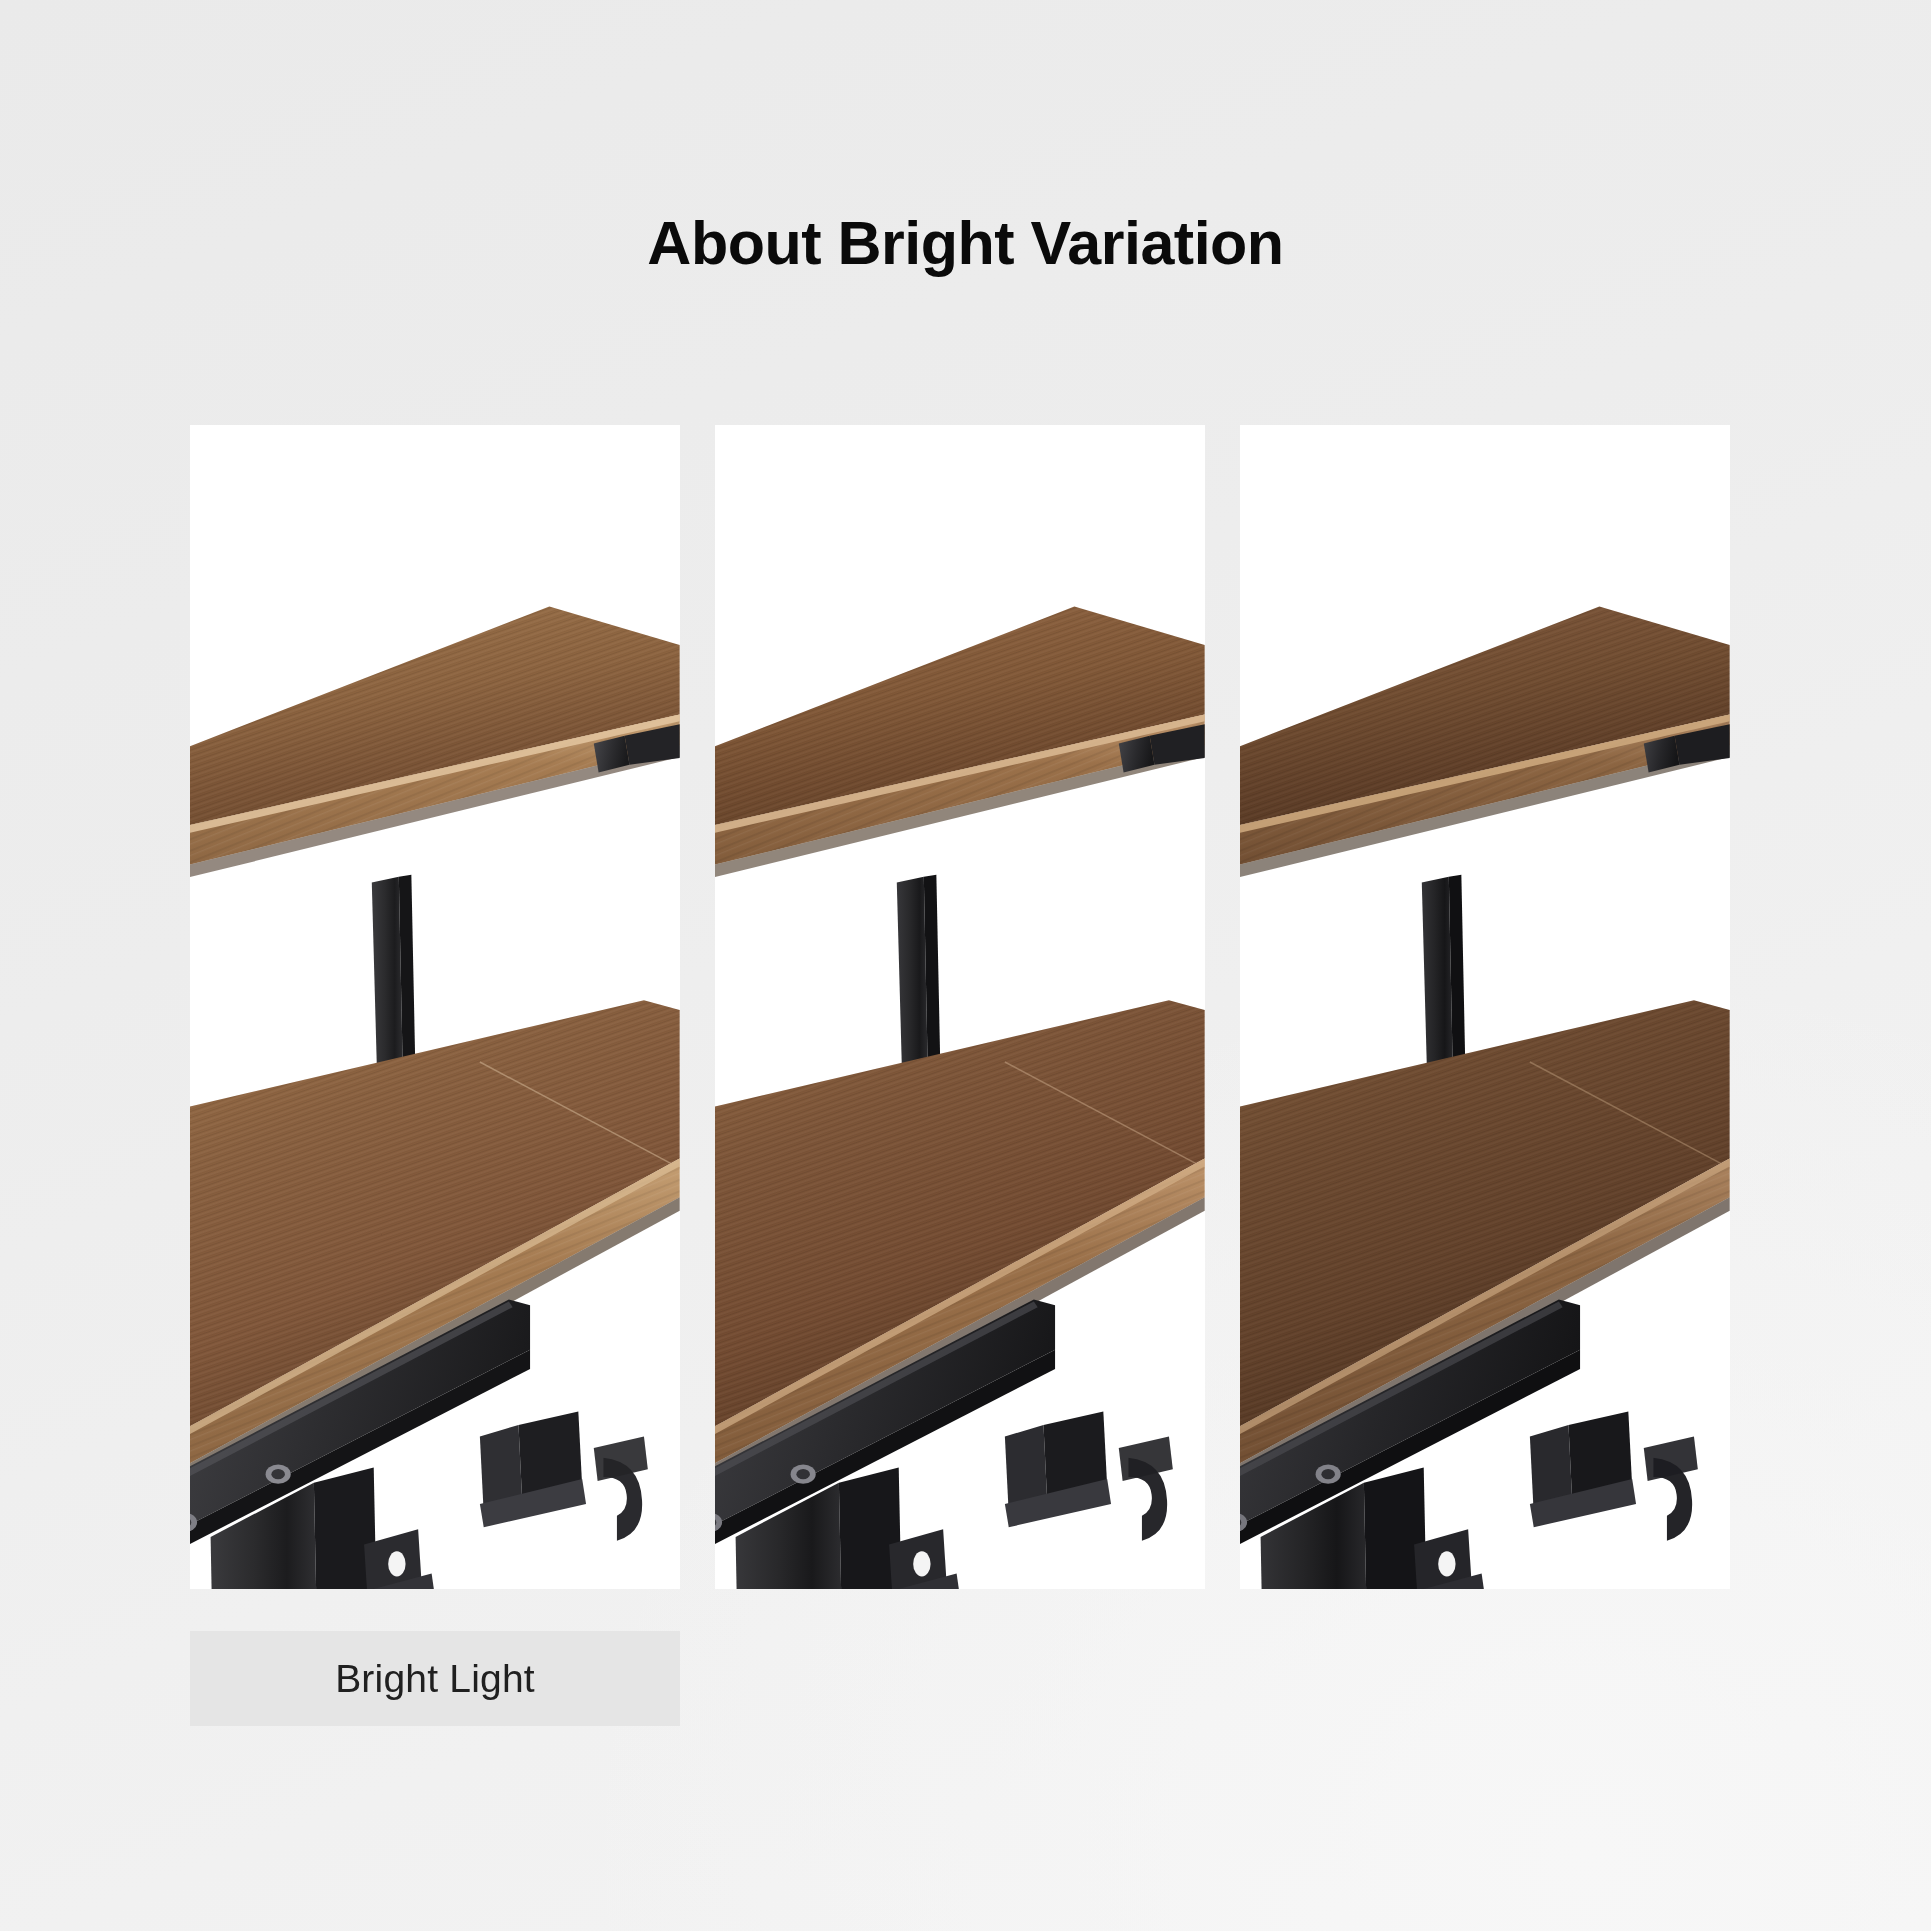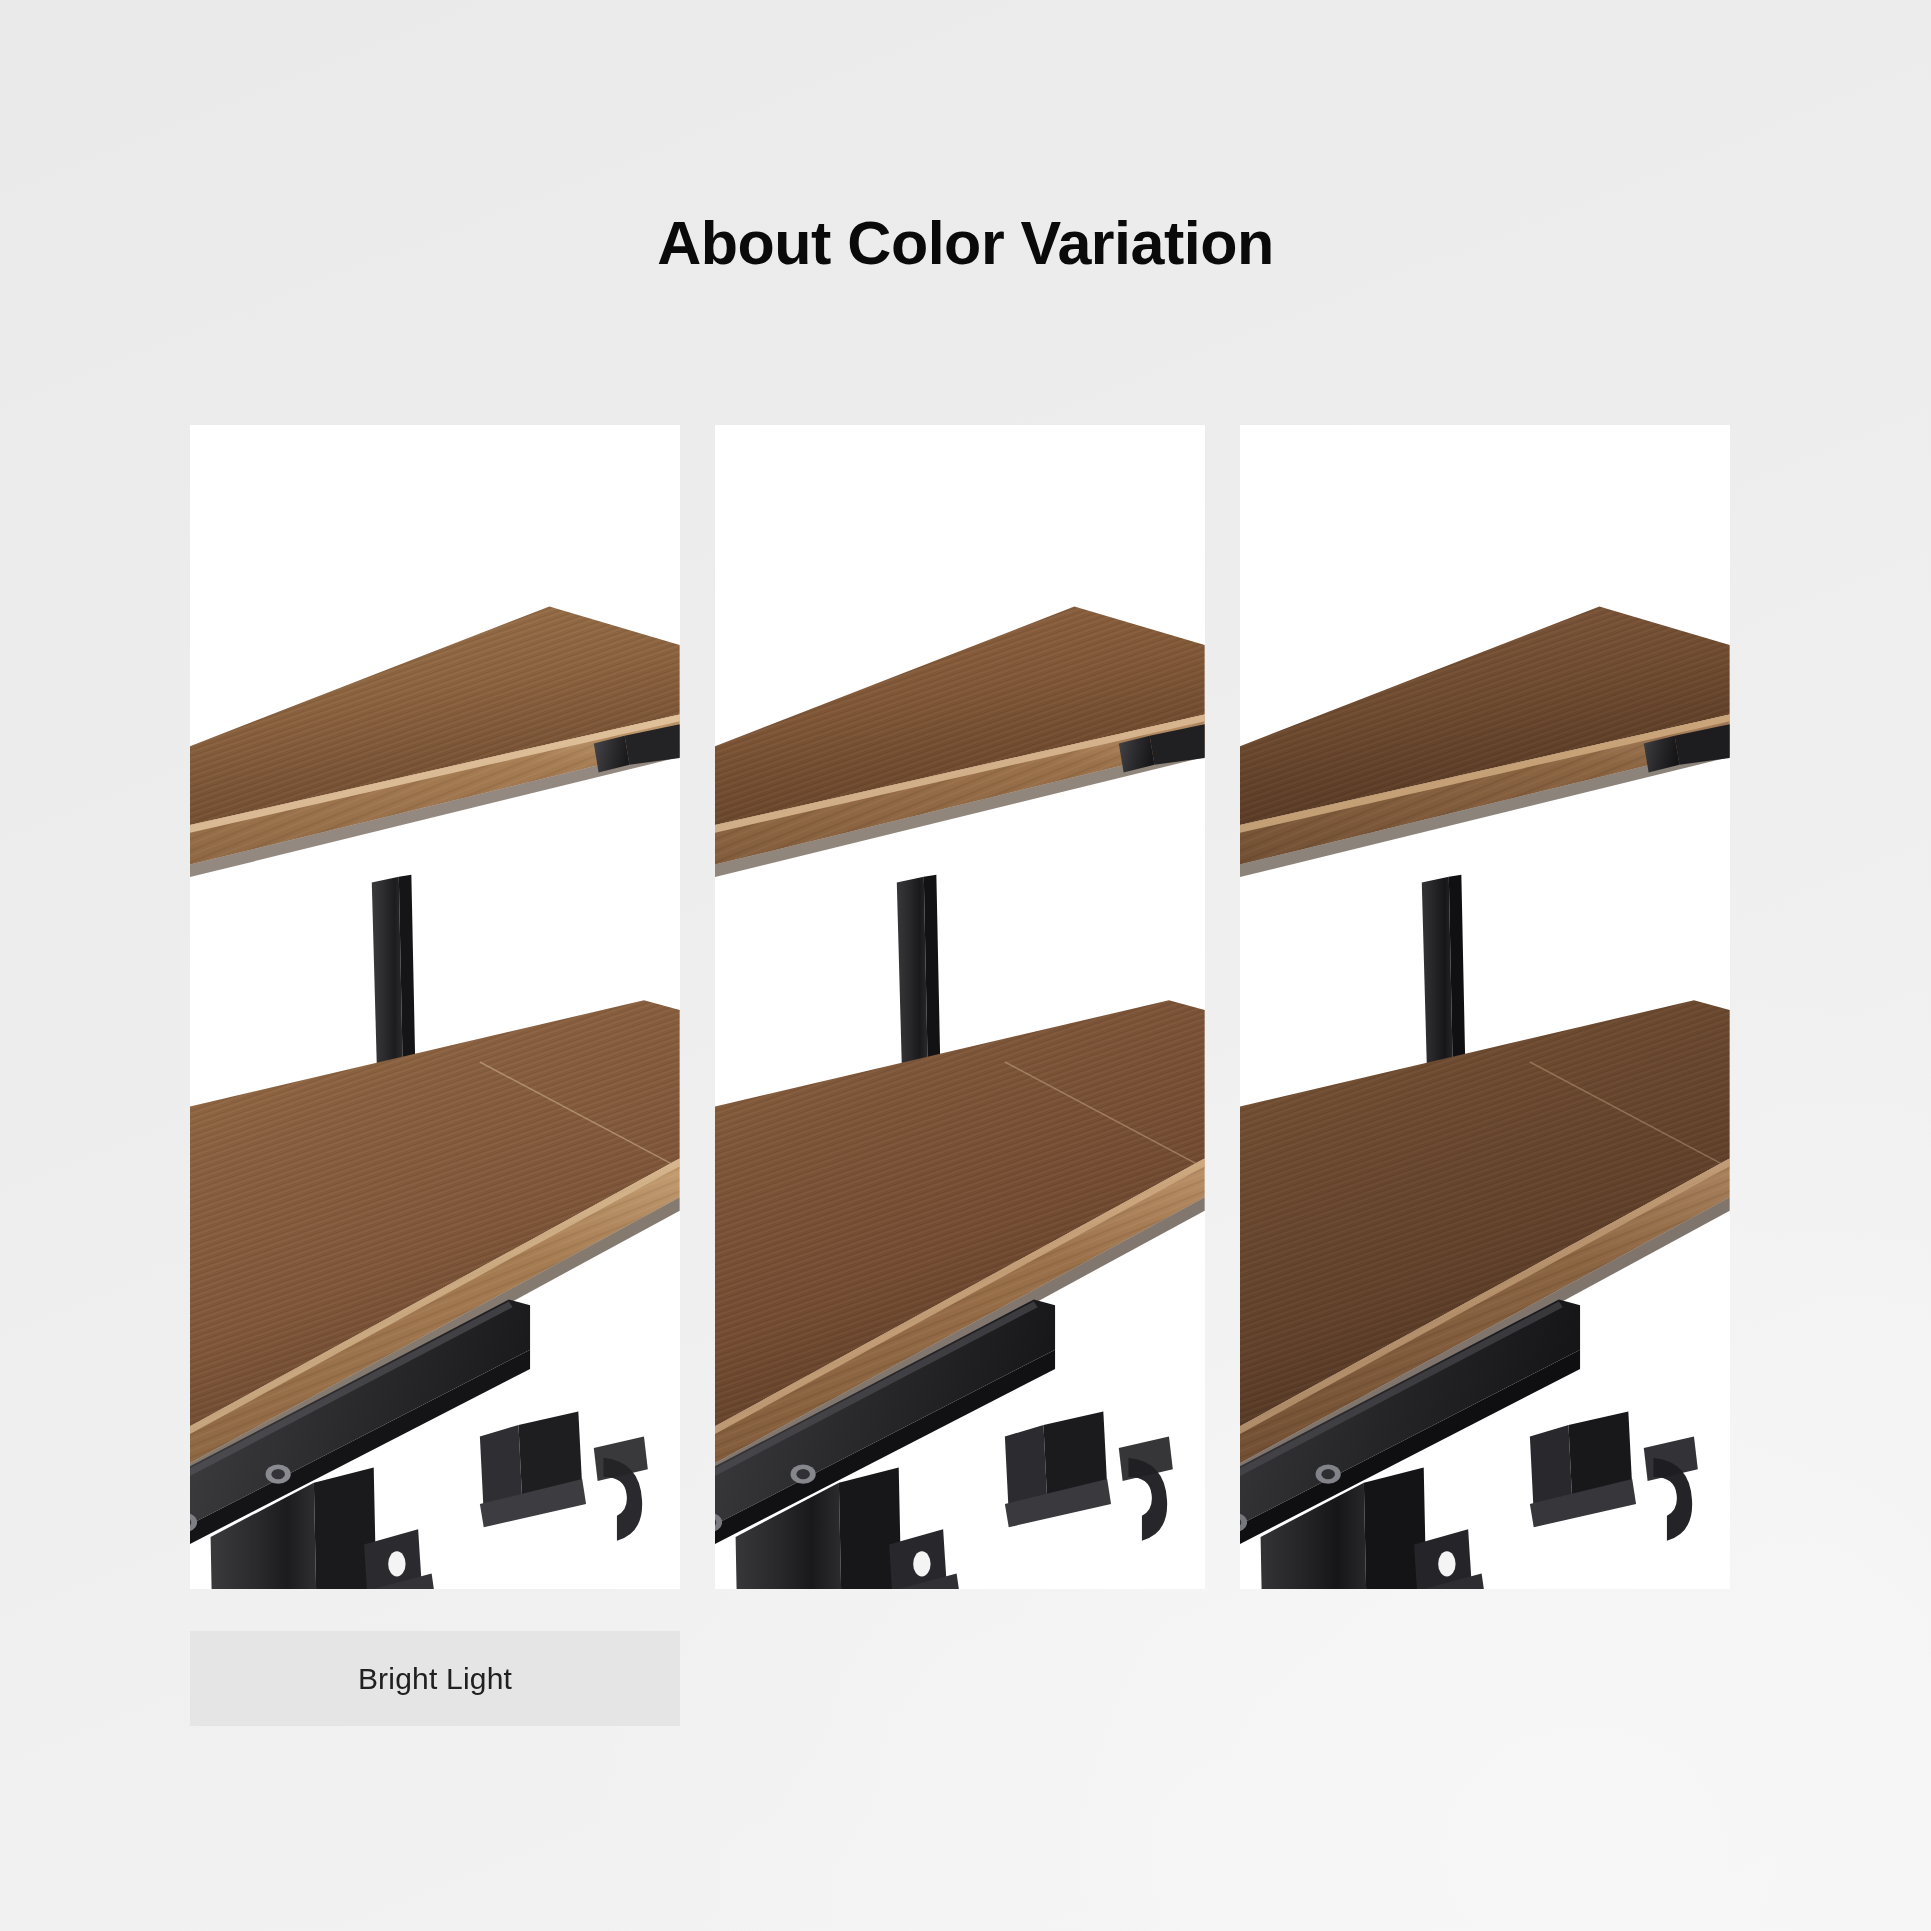--- a/index.html
+++ b/index.html
@@ -63,36 +63,36 @@
   .caption {
     margin-top: 42px;
     width: 490px;
     height: 95px;
     background: #e5e5e5;
     display: flex;
     align-items: center;
     justify-content: center;
   }
   .caption-text {
-    font-size: 30px;
+    font-size: 39px;
     font-weight: 400;
     color: #202020;
     letter-spacing: 0.2px;
     font-family: "Liberation Sans", sans-serif;
   }
 
   
   .desk-svg { position: absolute; left: 0; top: 0; display: block; }
 </style>
 </head>
 <body>
 
 <div id="root">
 
-  <h1 id="page-title">About Color Variation</h1>
+  <h1 id="page-title">About Bright Variation</h1>
 
   <div id="panel-row">
 
     <div class="panel">
       <div class="photo">
         <svg class="desk-svg" width="490" height="1164" viewBox="0 0 507 1206">
           <defs>
             <linearGradient id="p1-topface" x1="0" y1="0" x2="0.35" y2="1">
               <stop offset="0%" stop-color="#a9825a"></stop>
               <stop offset="22%" stop-color="#956c46"></stop>

